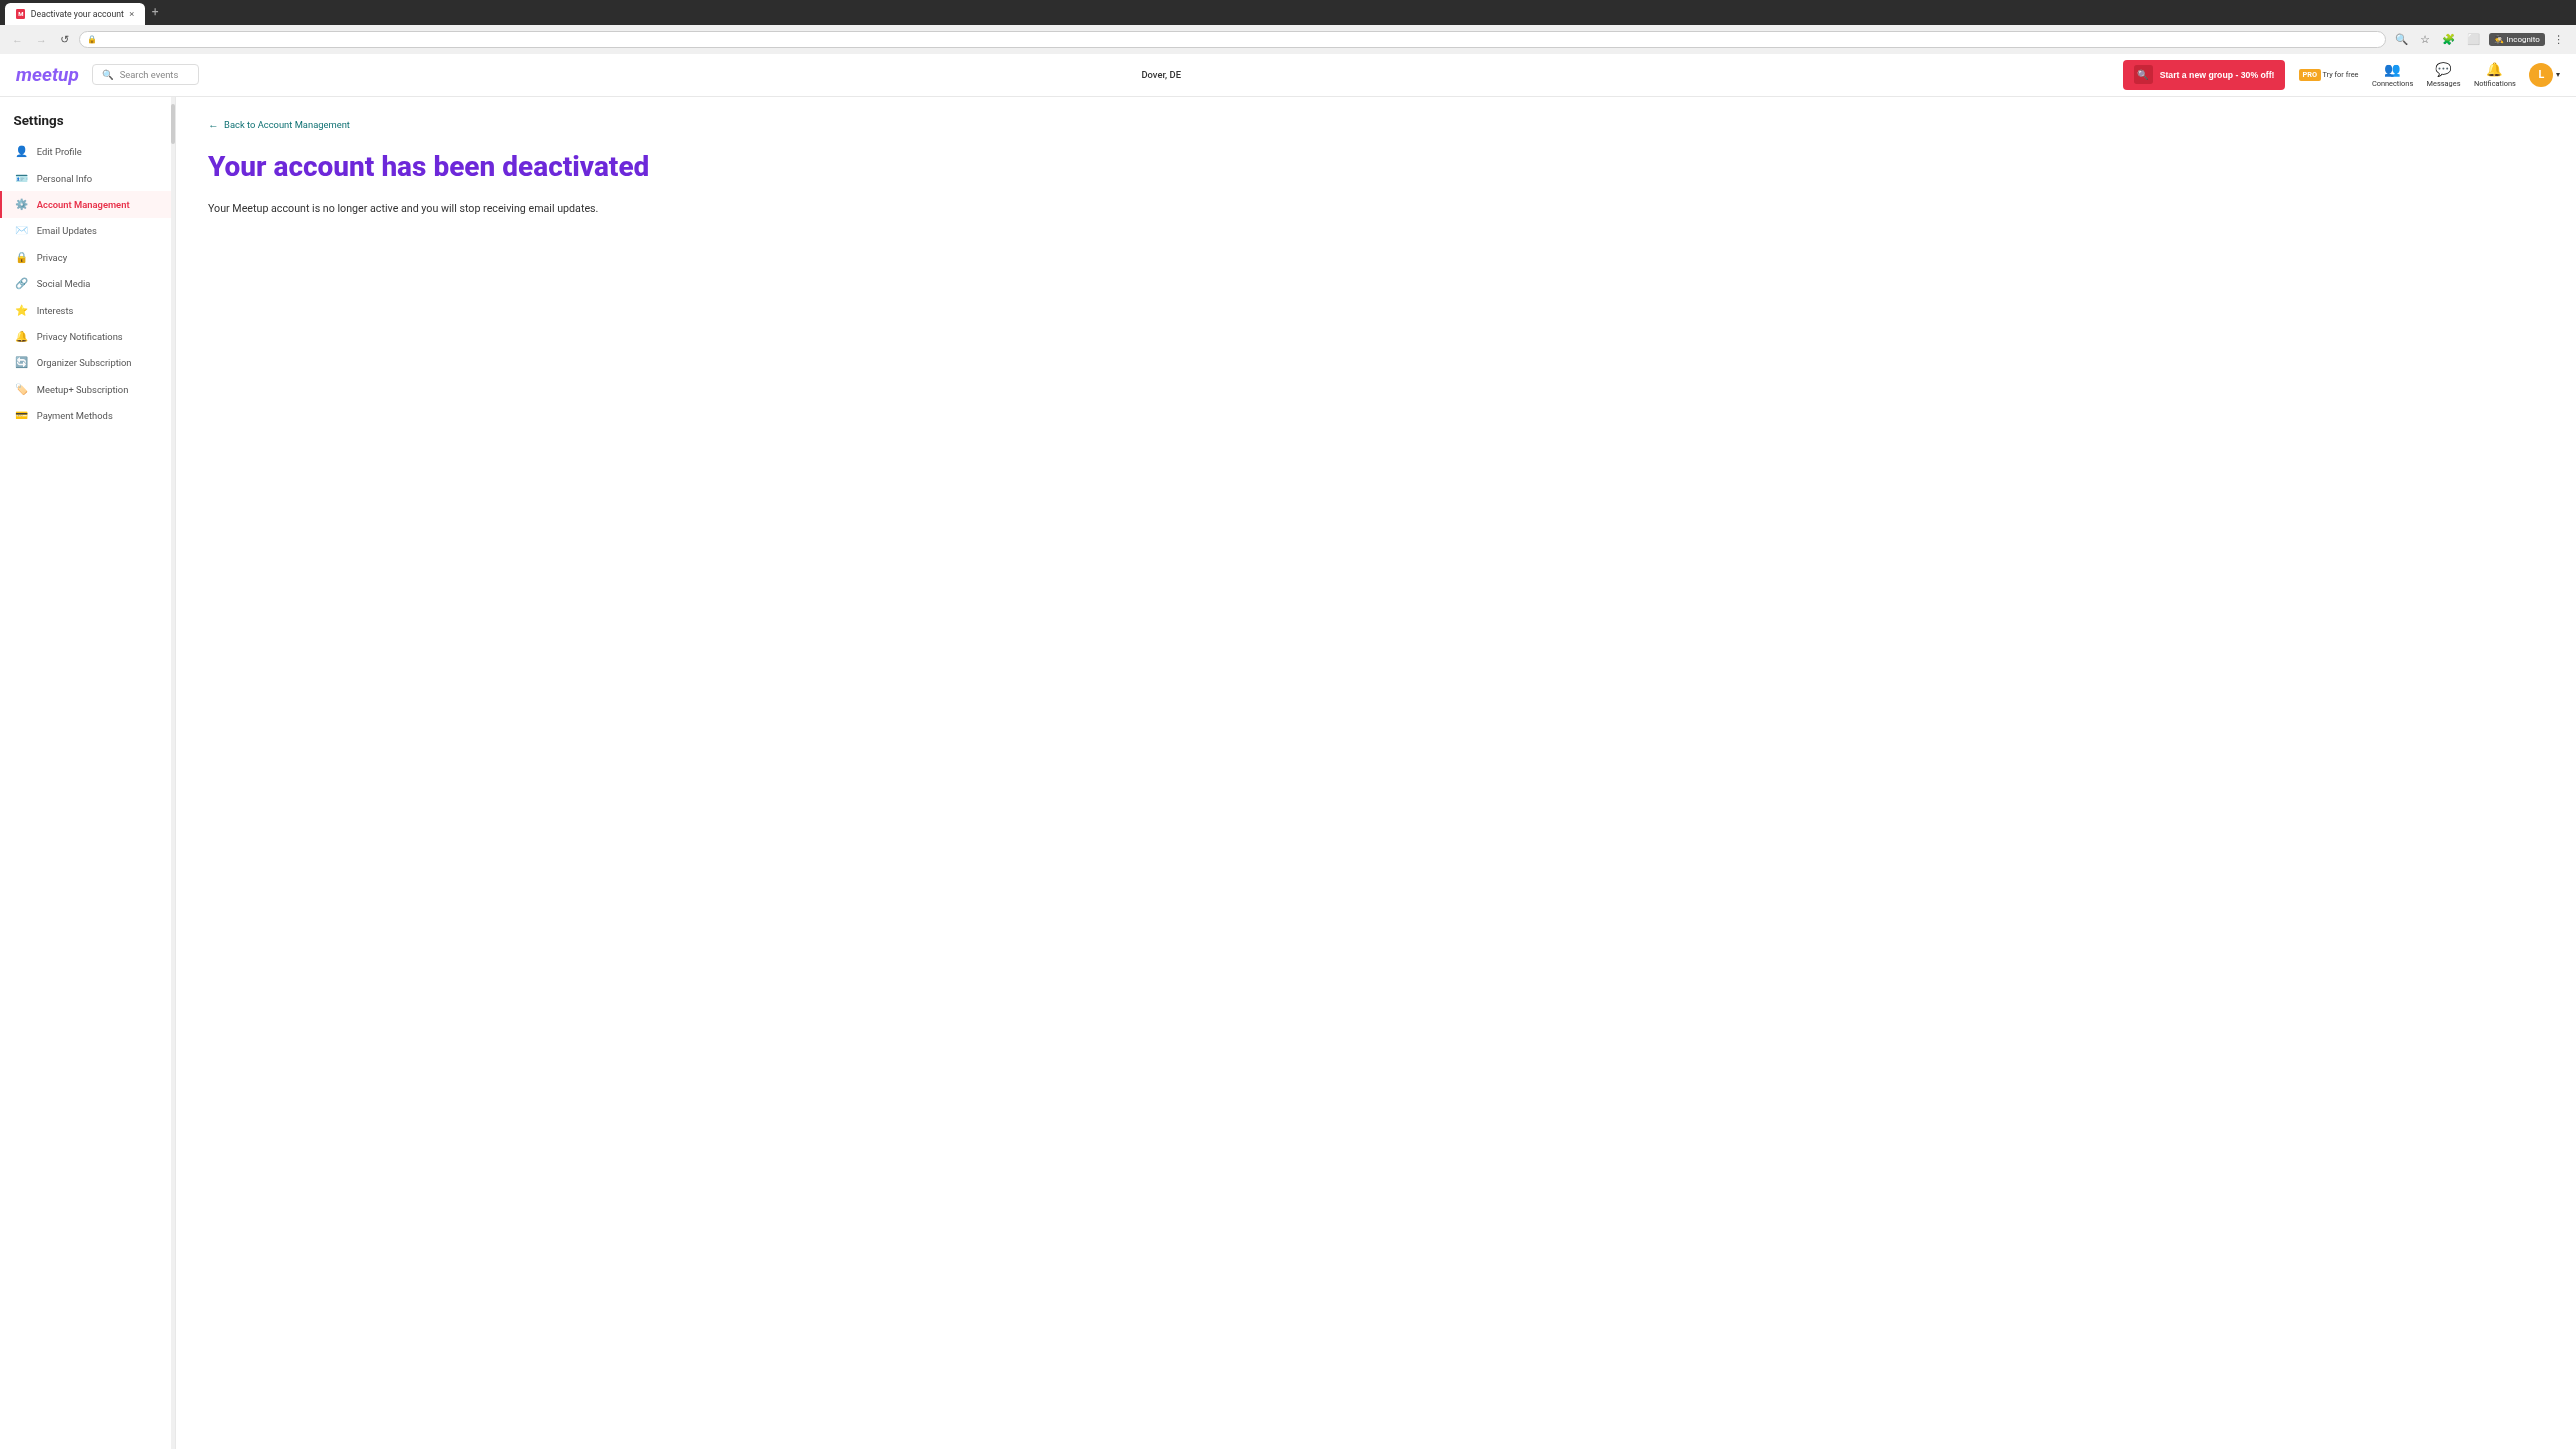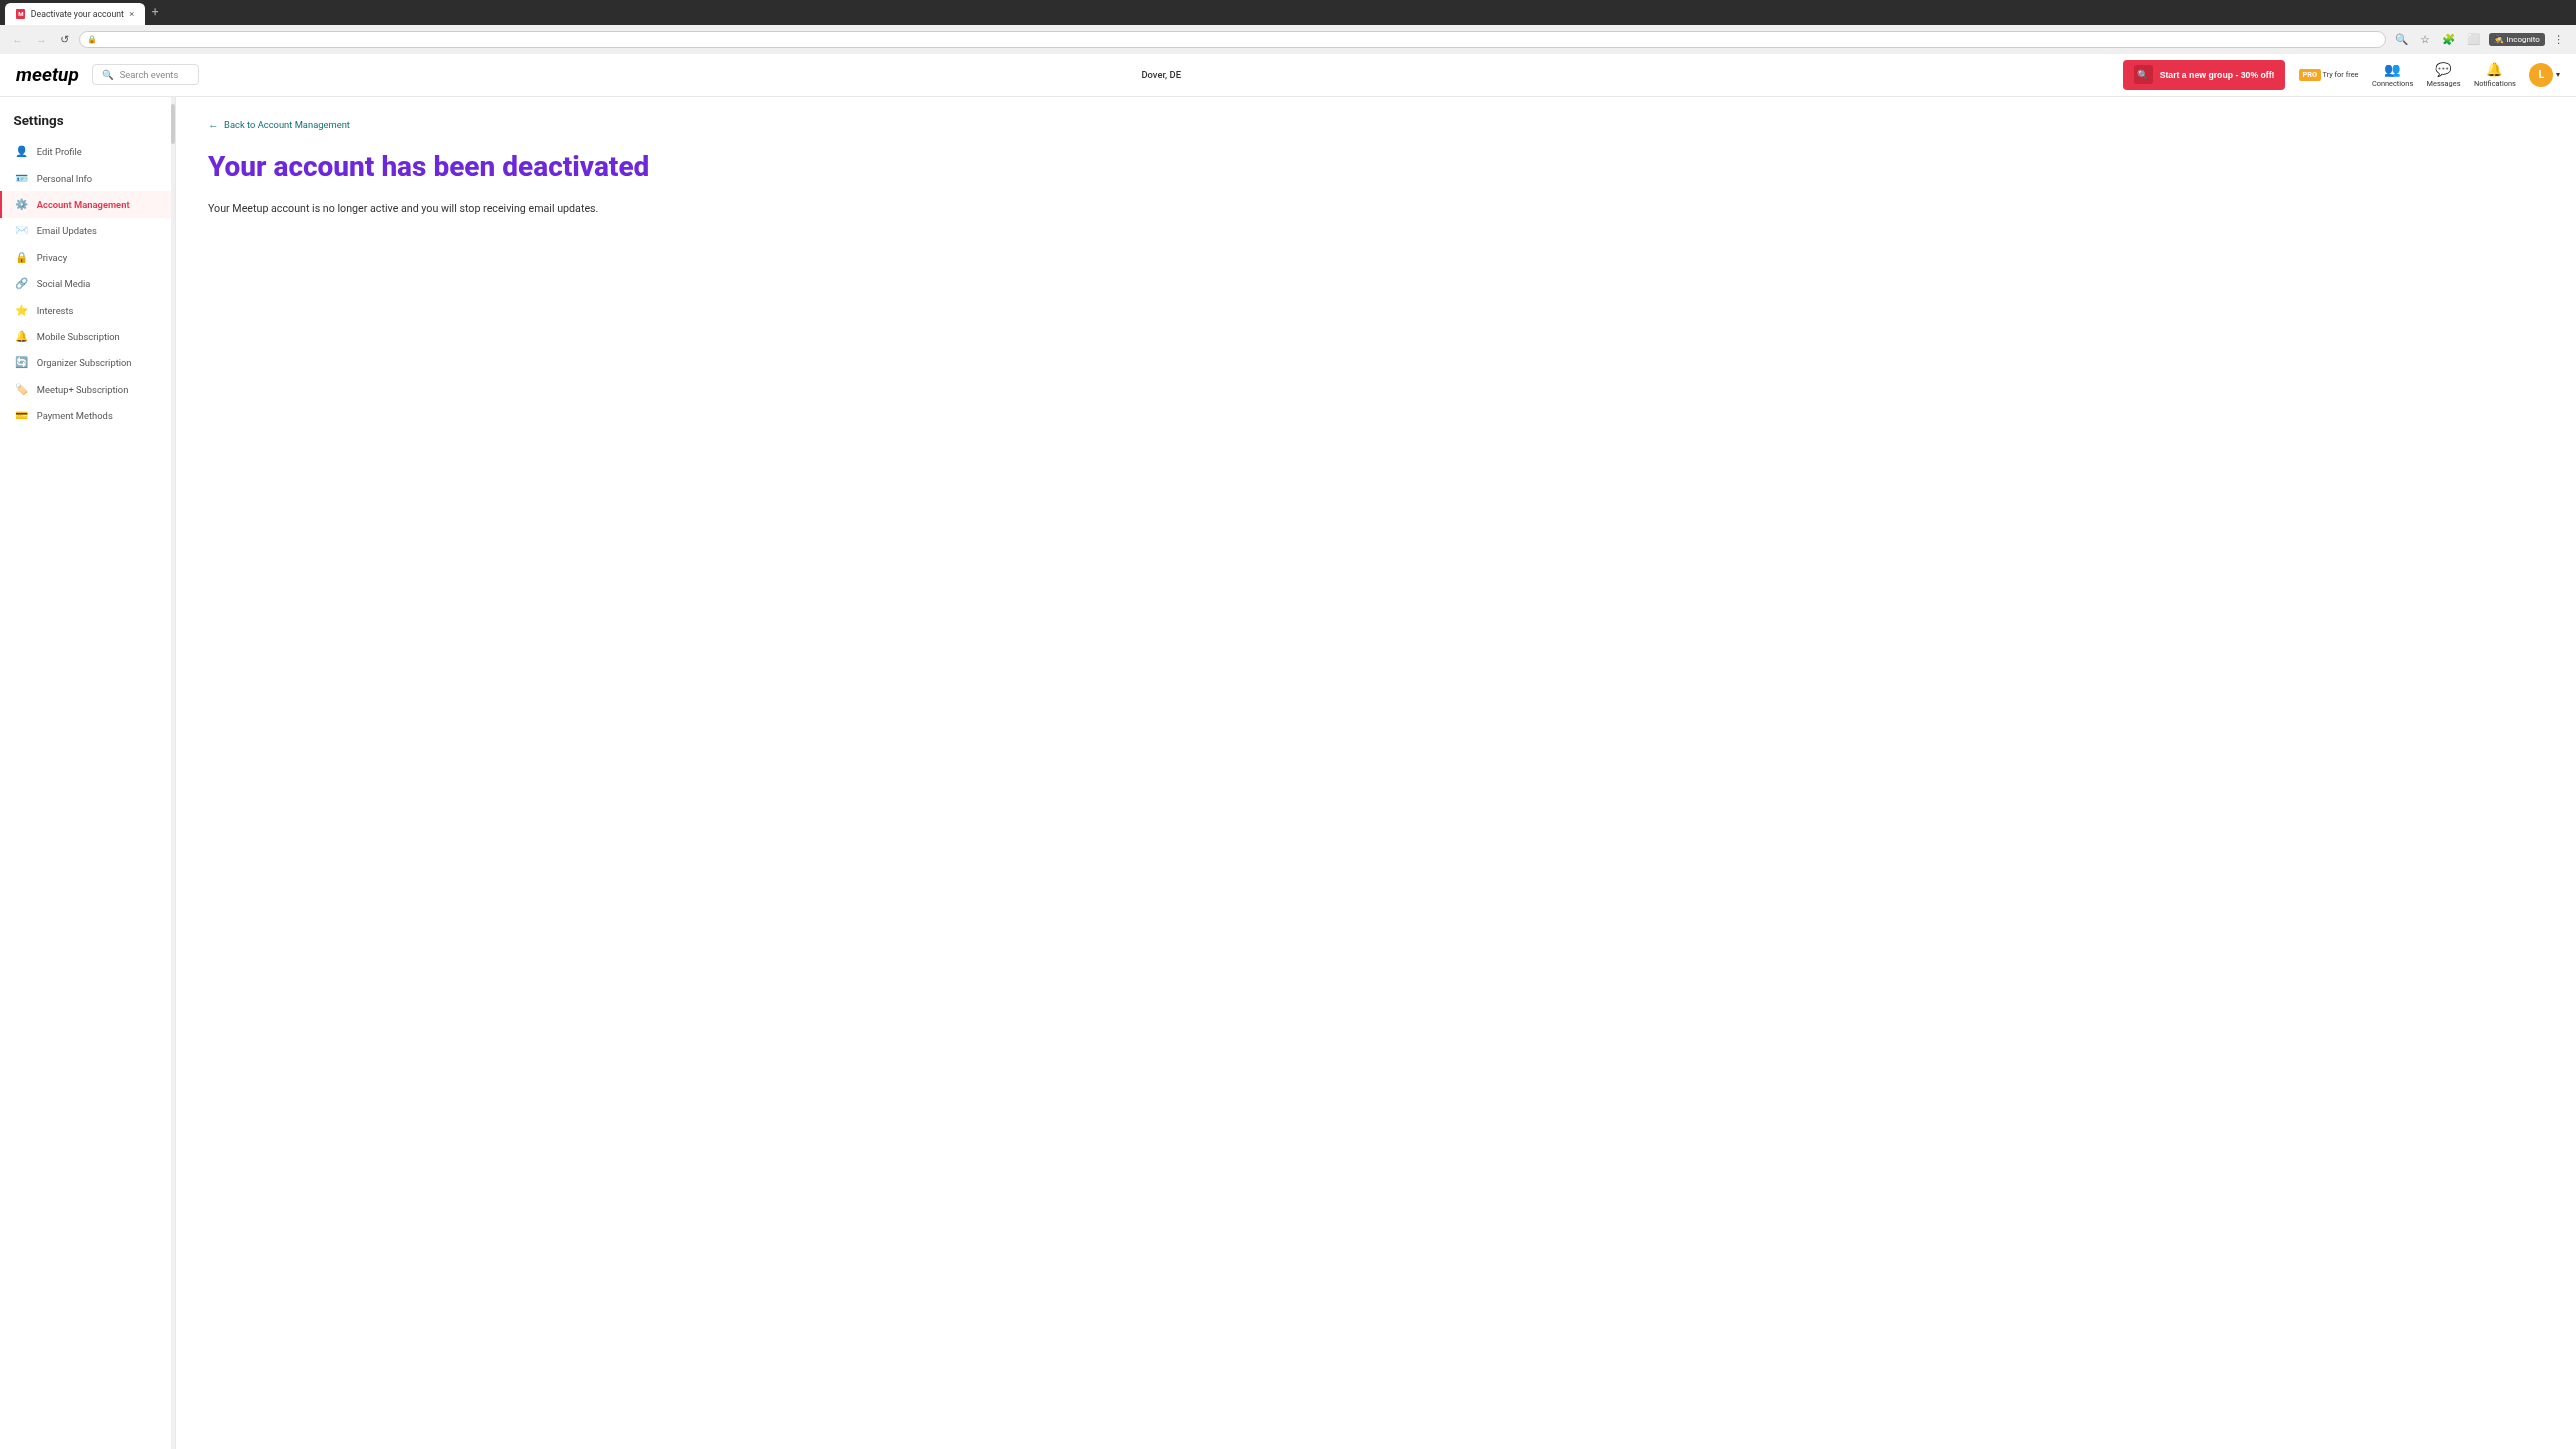--- a/index.html
+++ b/index.html
@@ -124,21 +124,21 @@
       align-items: center;
       padding: 0 16px;
       height: 43px;
       border-bottom: 0.7px solid #e8e8e8;
       gap: 13.4px;
       background: #fff;
     }
     .logo {
       font-size: 19px;
       font-weight: bold;
-      color: #000000;
+      color: #8b5cf6;
       font-style: italic;
       text-decoration: none;
       flex-shrink: 0;
     }
     .search-bar {
       display: flex;
       align-items: center;
       gap: 5.4px;
       color: #888;
       font-size: 9.4px;
@@ -432,21 +432,21 @@
         <li class="sidebar-nav-item">
           <span class="nav-icon">🔗</span>
           <span>Social Media</span>
         </li>
         <li class="sidebar-nav-item">
           <span class="nav-icon">⭐</span>
           <span>Interests</span>
         </li>
         <li class="sidebar-nav-item">
           <span class="nav-icon">🔔</span>
-          <span>Mobile Subscription</span>
+          <span>Privacy Notifications</span>
         </li>
         <li class="sidebar-nav-item">
           <span class="nav-icon">🔄</span>
           <span>Organizer Subscription</span>
         </li>
         <li class="sidebar-nav-item">
           <span class="nav-icon">🏷️</span>
           <span>Meetup+ Subscription</span>
         </li>
         <li class="sidebar-nav-item">

